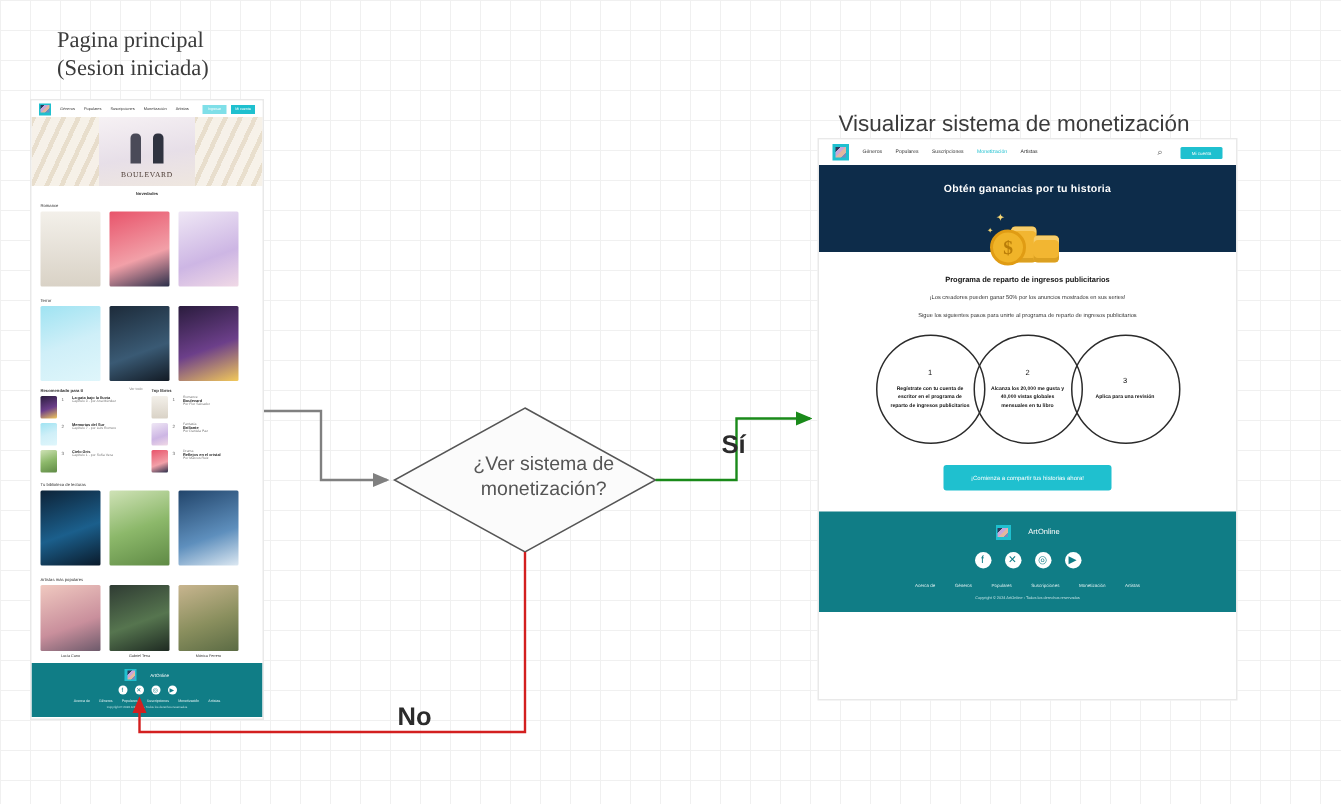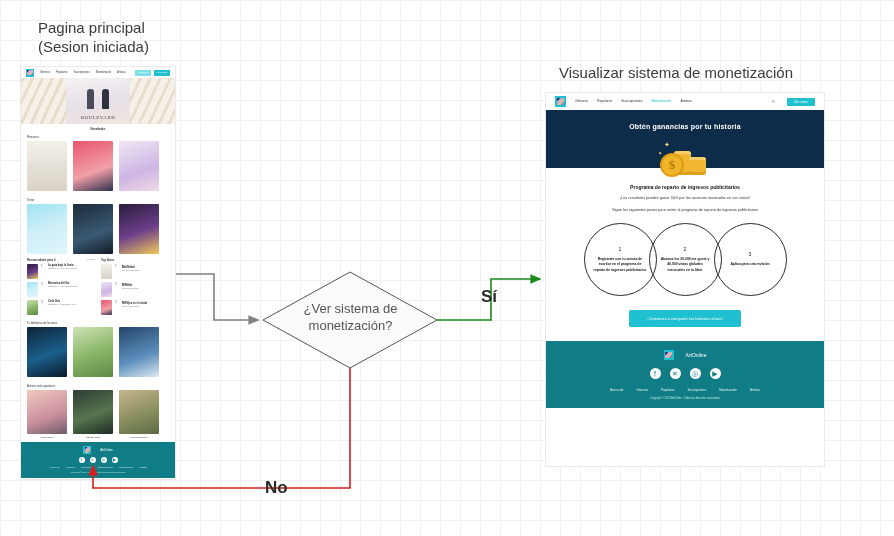--- a/index.html
+++ b/index.html
@@ -23,22 +23,22 @@
   }
 
   
   .canvas-label {
     position: absolute;
     color: #3b3b3b;
     font-size: 15px;
     line-height: 19px;
     white-space: pre-line;
   }
-  #label-left  { left: 38px; top: 18px; }
-  #label-right { left: 559px; top: 63px; font-size: 15px; }
+  #label-left  { left: 38px; top: 18px; font-family: Liberation Serif, serif; }
+  #label-right { left: 559px; top: 73px; font-size: 15px; }
 
   
   .mock {
     position: absolute;
     background: #ffffff;
     overflow: hidden;
     border: 1px solid #e9e9e9;
   }
   #mock-left  { left: 20px; top: 66px; width: 156px; height: 414px; }
   #mock-right { left: 545px; top: 92px; width: 280px; height: 375px; }
@@ -231,23 +231,23 @@
   #mock-right .ft-links { gap:13px; }
   #mock-right .ft-links span { font-size:3px; }
   #mock-right .ft-copy { font-size:2.6px; margin-top:5px; }
 
   
   #flow { position:absolute; left:0; top:0; width:894px; height:536px; pointer-events:none; }
   .edge-label {
     position:absolute; font-size: 17px; font-weight: bold; color:#2b2b2b;
   }
   #lbl-si { left: 481px; top: 287px; }
-  #lbl-no { left: 265px; top: 478px; }
+  #lbl-no { left: 265px; top: 468px; }
   .diamond-text {
-    position:absolute; left:268px; top:300px; width:165px;
+    position:absolute; left:280px; top:300px; width:165px;
     text-align:center; font-size:13px; color:#555; line-height:17px;
   }
 </style>
 </head>
 <body>
 
 <div id="canvas">
 
   <div class="canvas-label" id="label-left">Pagina principal
 (Sesion iniciada)</div>

